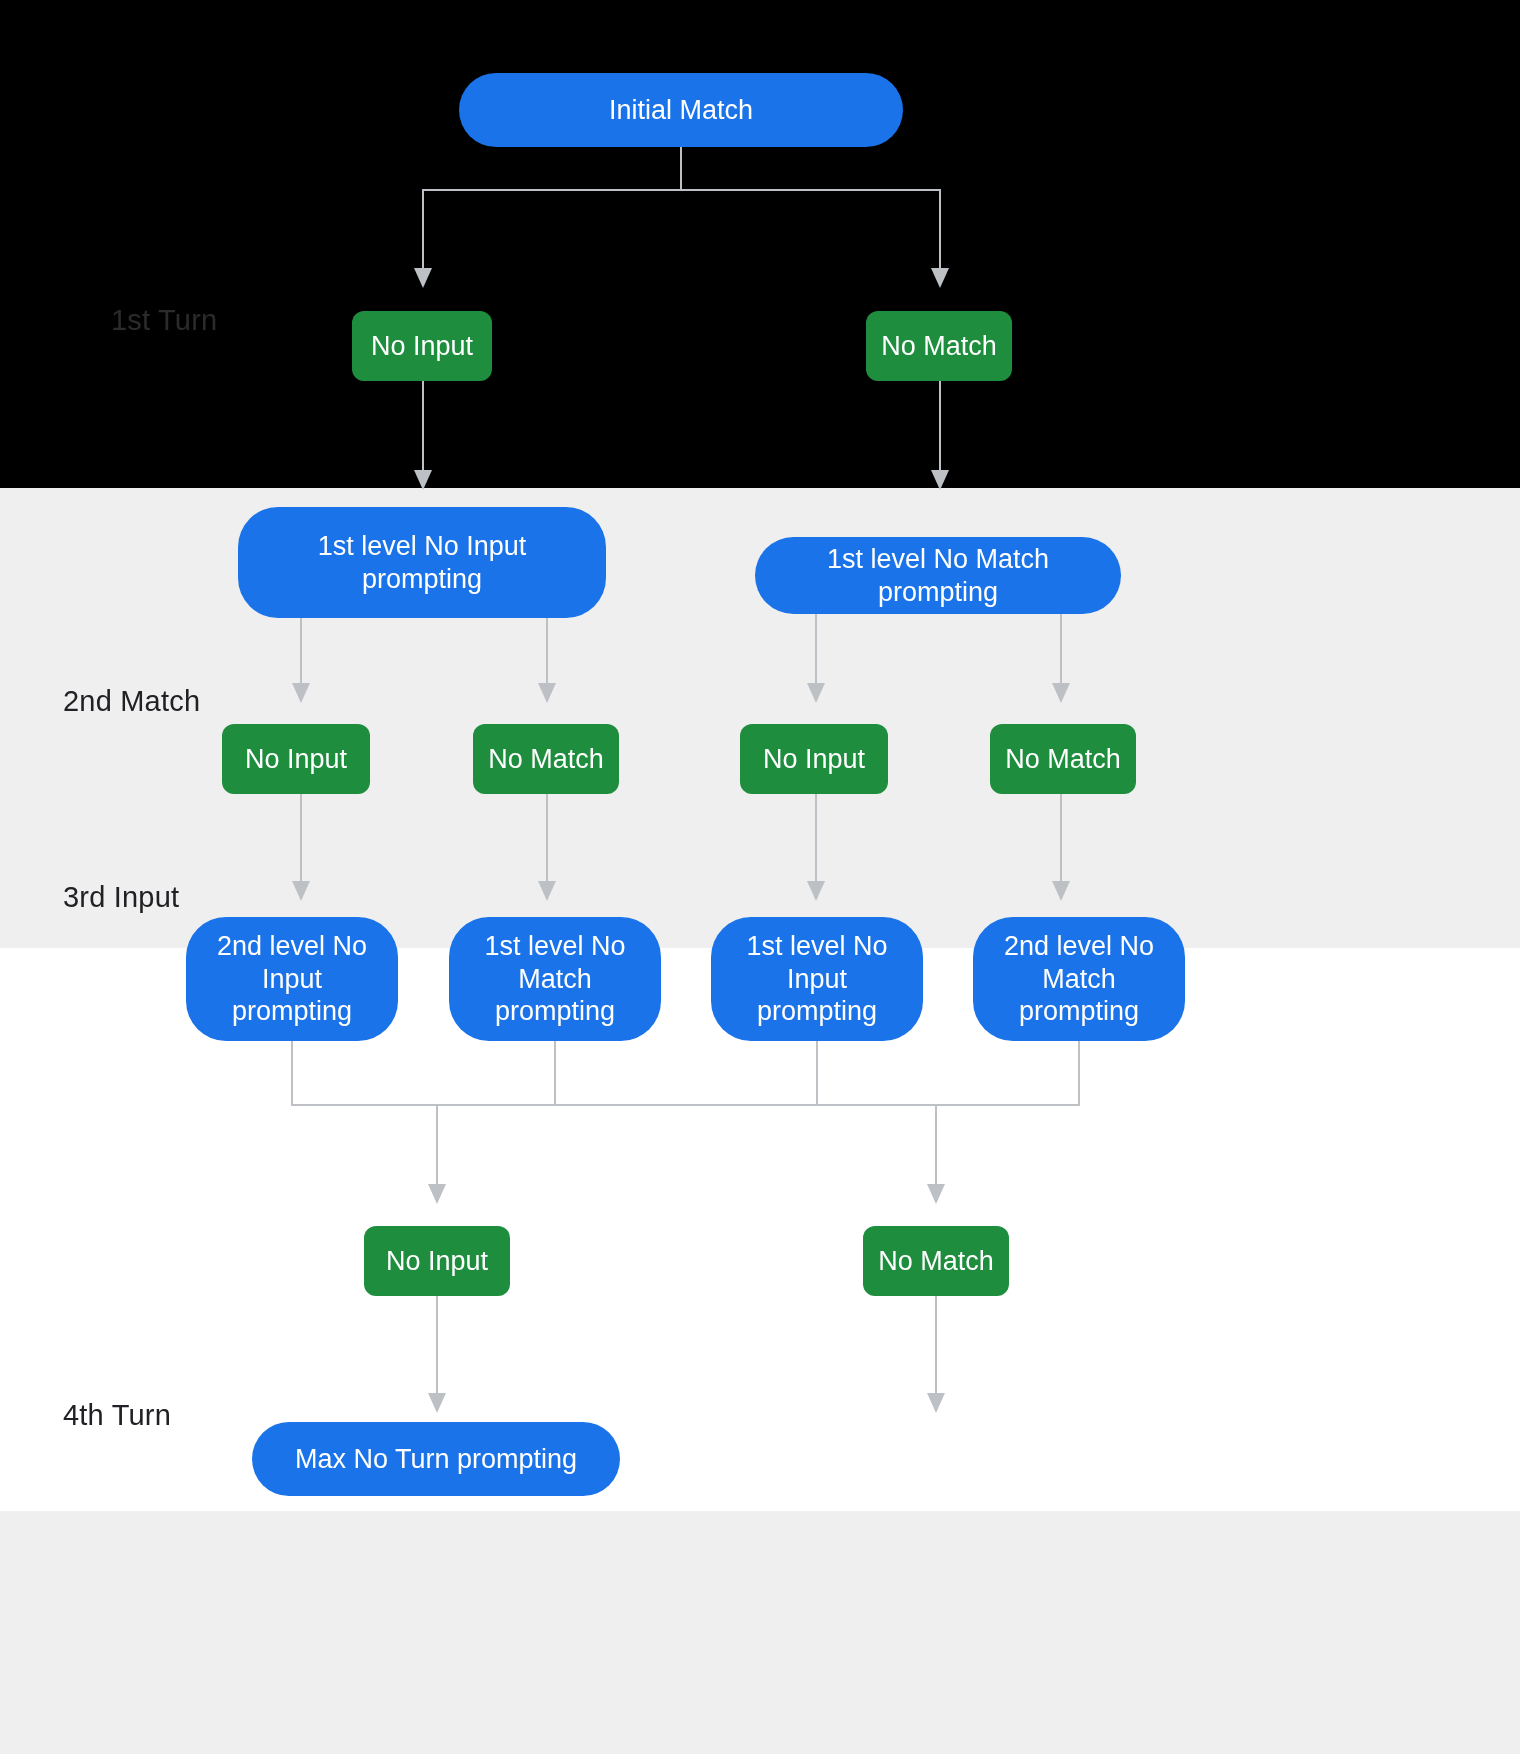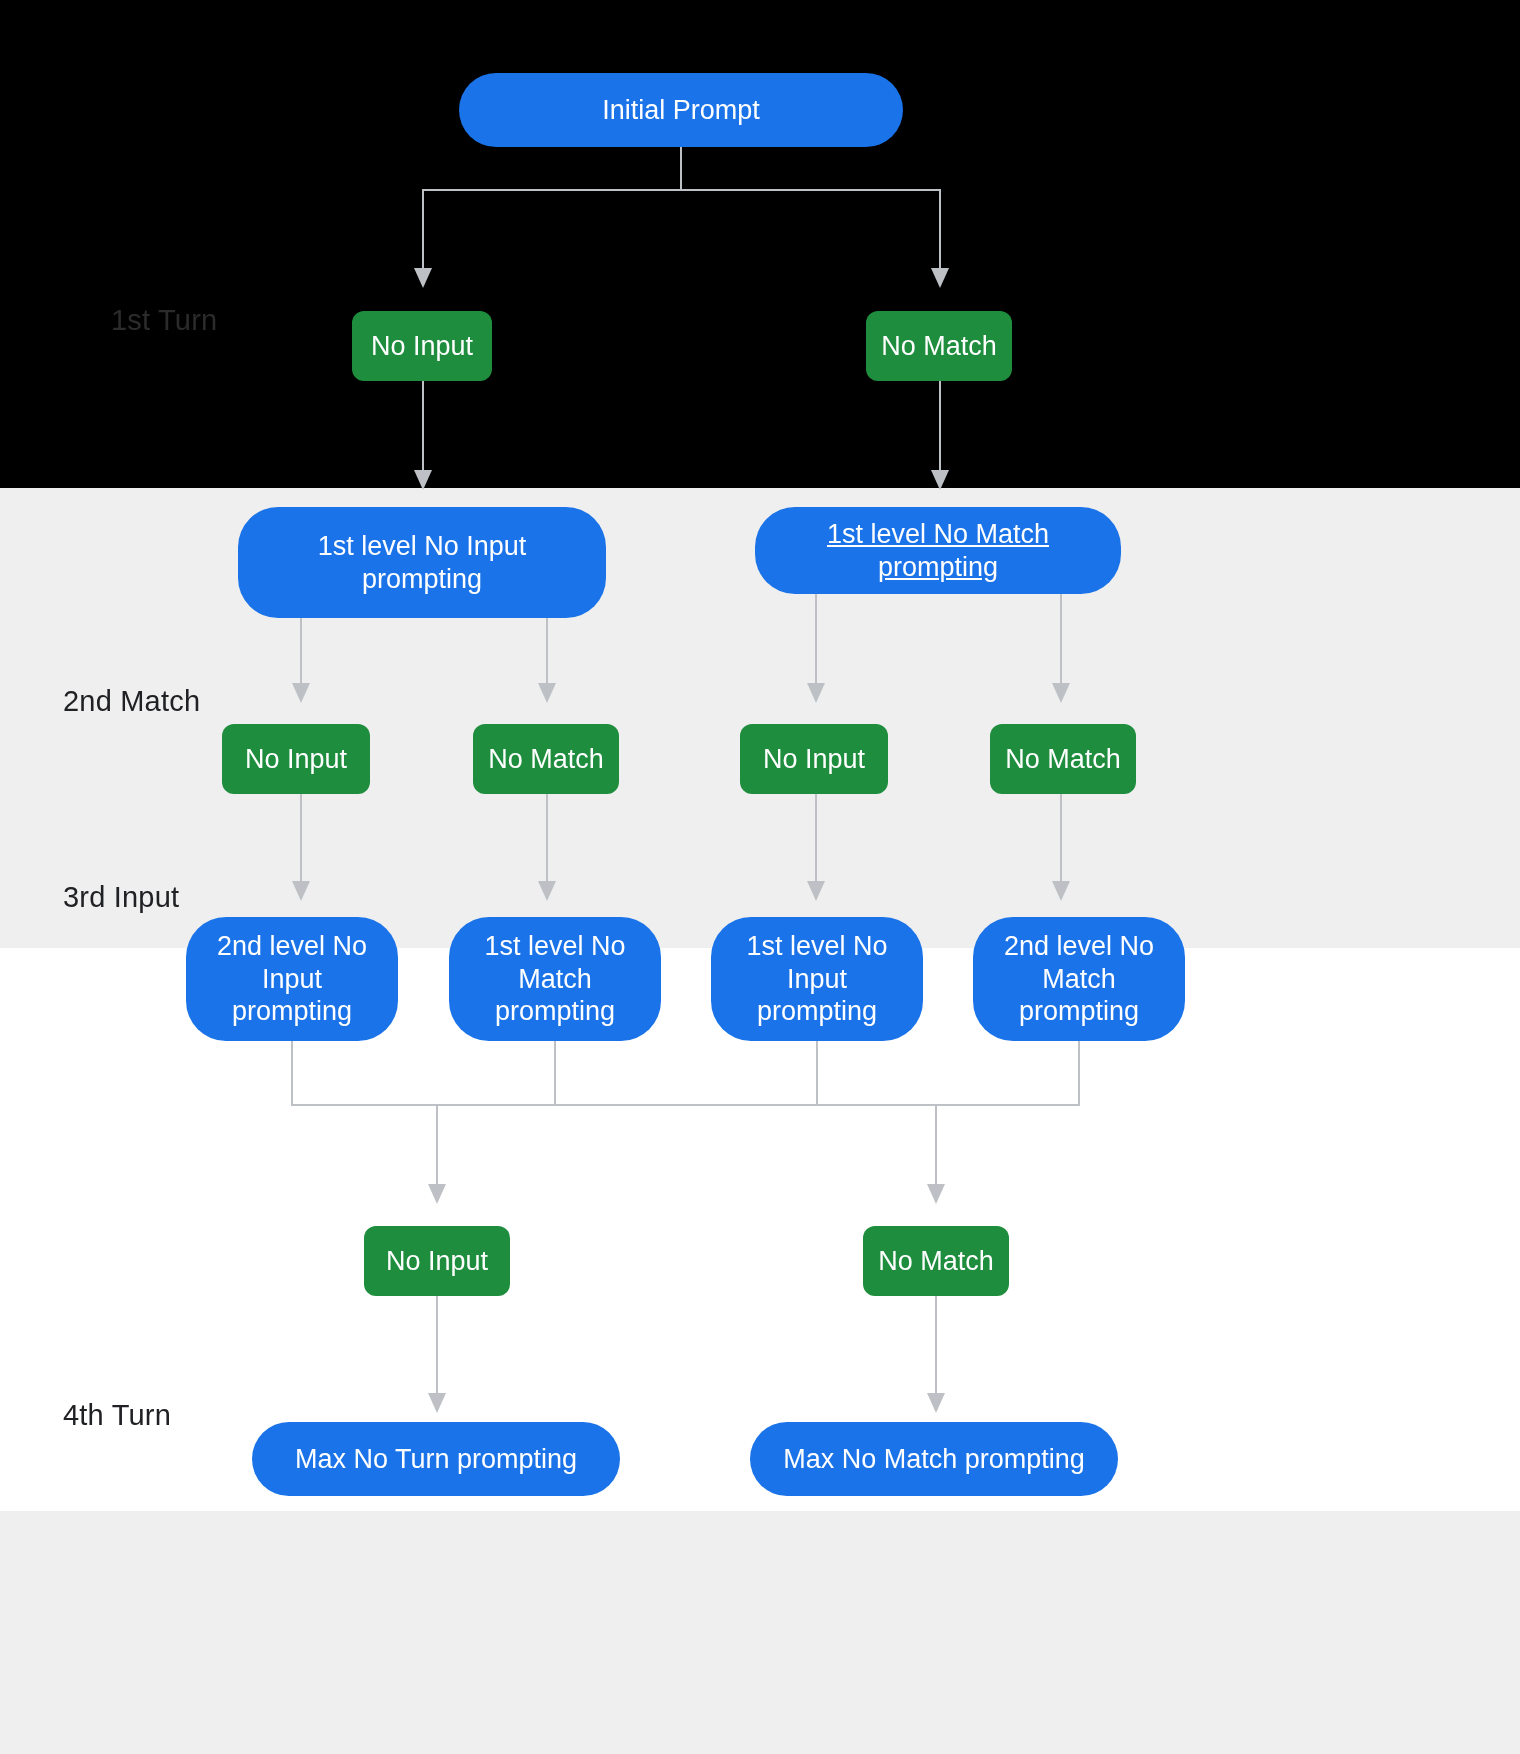--- a/index.html
+++ b/index.html
@@ -123,35 +123,35 @@
   <div class="vline" style="left:935px;top:1104px;height:82px;"></div>
   <div class="arrow" style="left:927px;top:1184px;"></div>
 
   <div class="vline" style="left:436px;top:1296px;height:100px;"></div>
   <div class="arrow" style="left:428px;top:1393px;"></div>
 
   <div class="vline" style="left:935px;top:1296px;height:100px;"></div>
   <div class="arrow" style="left:927px;top:1393px;"></div>
 
   <div class="node blue" style="left:459px;top:73px;width:444px;height:74px;">
-    <span class="txt">Initial Prompt</span>
+    <span class="txt">Initial Match</span>
   </div>
 
   <div class="node green" style="left:352px;top:311px;width:140px;height:70px;">
     <span class="txt">No Input</span>
   </div>
   <div class="node green" style="left:866px;top:311px;width:146px;height:70px;">
     <span class="txt">No Match</span>
   </div>
 
   <div class="node blue" style="left:238px;top:507px;width:368px;height:111px;">
     <span class="txt">1st level No Input
 prompting</span>
   </div>
-  <div class="node blue" style="left:755px;top:507px;width:366px;height:87px;text-decoration:underline;">
+  <div class="node blue" style="left:755px;top:537px;width:366px;height:77px;">
     <span class="txt">1st level No Match
 prompting</span>
   </div>
 
   <div class="node green" style="left:222px;top:724px;width:148px;height:70px;">
     <span class="txt">No Input</span>
   </div>
   <div class="node green" style="left:473px;top:724px;width:146px;height:70px;">
     <span class="txt">No Match</span>
   </div>
@@ -186,17 +186,14 @@
   <div class="node green" style="left:364px;top:1226px;width:146px;height:70px;">
     <span class="txt">No Input</span>
   </div>
   <div class="node green" style="left:863px;top:1226px;width:146px;height:70px;">
     <span class="txt">No Match</span>
   </div>
 
   <div class="node blue" style="left:252px;top:1422px;width:368px;height:74px;">
     <span class="txt">Max No Turn prompting</span>
   </div>
-  <div class="node blue" style="left:750px;top:1422px;width:368px;height:74px;">
-    <span class="txt">Max No Match prompting</span>
-  </div>
 
 </div>
 
 </body></html>

